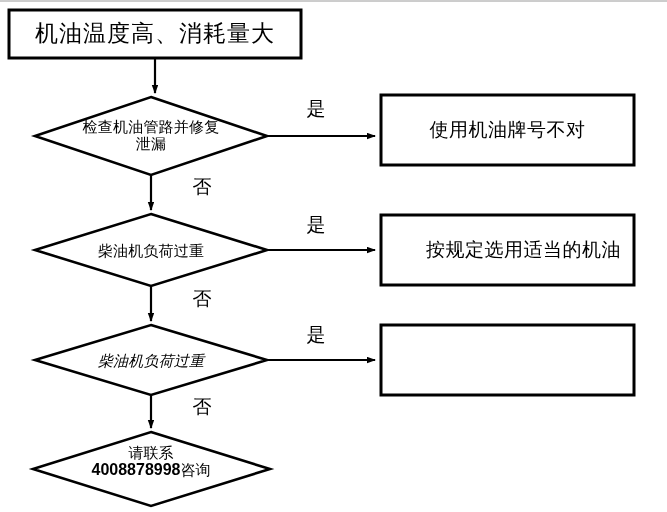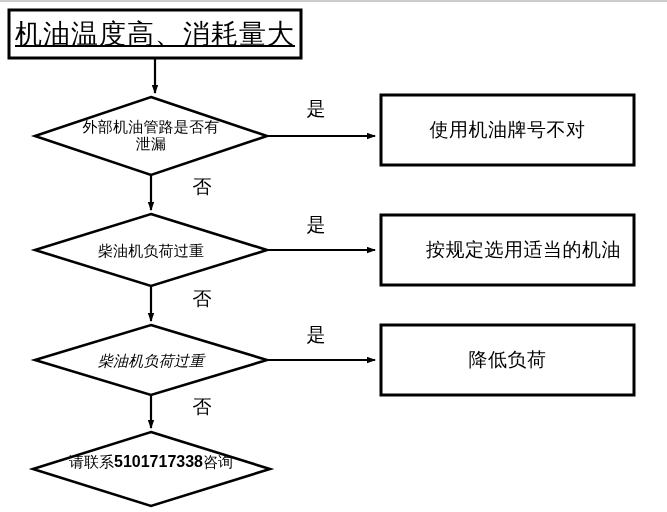--- a/index.html
+++ b/index.html
@@ -34,23 +34,22 @@
     color: #000000;
     line-height: 1.12;
     font-weight: 400;
     pointer-events: none;
   }
   .box-text {
     font-size: 19px;
     letter-spacing: 0.5px;
   }
   .start-text {
-    font-size: 27px;
+    font-size: 23px;
     letter-spacing: 1px;
-    text-decoration: underline;
   }
   .diamond-text {
     font-size: 15px;
     letter-spacing: 0.2px;
   }
   .end-text {
     font-size: 15px;
     letter-spacing: 0px;
   }
   .end-text .phone {
@@ -105,50 +104,49 @@
     <line x1="267" y1="360" x2="375" y2="360" stroke="#000000" stroke-width="2.2" marker-end="url(#arrow)"></line>
     <rect x="381" y="325" width="253" height="70" fill="#ffffff" stroke="#000000" stroke-width="3"></rect>
     <line x1="151" y1="395" x2="151" y2="428" stroke="#000000" stroke-width="2.2" marker-end="url(#arrow)"></line>
 
     <polygon points="151,432 270,469 151,506 33,469" fill="#ffffff" stroke="#000000" stroke-width="2.6"></polygon>
   </svg>
 
   <div class="node-text start-text" style="left:9px; top:10px; width:292px; height:48px;">机油温度高、消耗量大</div>
 
   <div class="node-text diamond-text" style="left:55px; top:112px; width:192px; height:48px; flex-direction:column;">
-    <span>外部机油管路是否有</span>
+    <span>检查机油管路并修复</span>
     <span>泄漏</span>
   </div>
 
   <div class="node-text box-text" style="left:381px; top:95px; width:253px; height:70px;">使用机油牌号不对</div>
 
   <div class="edge-label" style="left:300px; top:96px; width:32px;">是</div>
 
   <div class="edge-label" style="left:186px; top:174px; width:32px;">否</div>
 
   <div class="node-text diamond-text" style="left:55px; top:238px; width:192px; height:26px;">柴油机负荷过重</div>
 
   <div class="node-text box-text" style="left:381px; top:215px; width:253px; height:70px;margin-left:16px;">按规定选用适当的机油</div>
 
   <div class="edge-label" style="left:300px; top:212px; width:32px;">是</div>
 
   <div class="edge-label" style="left:186px; top:286px; width:32px;">否</div>
 
   <div class="node-text diamond-text" style="left:55px; top:348px; width:192px; height:26px;font-style:italic;">柴油机负荷过重</div>
 
-  <div class="node-text box-text" style="left:381px; top:325px; width:253px; height:70px;">降低负荷</div>
 
   <div class="edge-label" style="left:300px; top:322px; width:32px;">是</div>
 
   <div class="edge-label" style="left:186px; top:394px; width:32px;">否</div>
 
-  <div class="node-text end-text" style="left:45px; top:440px; width:212px; height:44px; ">
+  <div class="node-text end-text" style="left:45px; top:440px; width:212px; height:44px; flex-direction:column;">
     <span>请联系</span>
     <span>
-      <span class="phone">5101717338</span><span>咨询</span>
+      <span class="phone">4008878998</span><span>咨询</span>
     </span>
   </div>
 
   <div class="hit" style="left:9px; top:10px; width:292px; height:48px;"></div>
   <div class="hit" style="left:35px; top:97px; width:232px; height:78px;"></div>
   <div class="hit" style="left:381px; top:95px; width:253px; height:70px;"></div>
   <div class="hit" style="left:35px; top:214px; width:232px; height:72px;"></div>
   <div class="hit" style="left:381px; top:215px; width:253px; height:70px;"></div>
   <div class="hit" style="left:35px; top:325px; width:232px; height:70px;"></div>
   <div class="hit" style="left:381px; top:325px; width:253px; height:70px;"></div>

